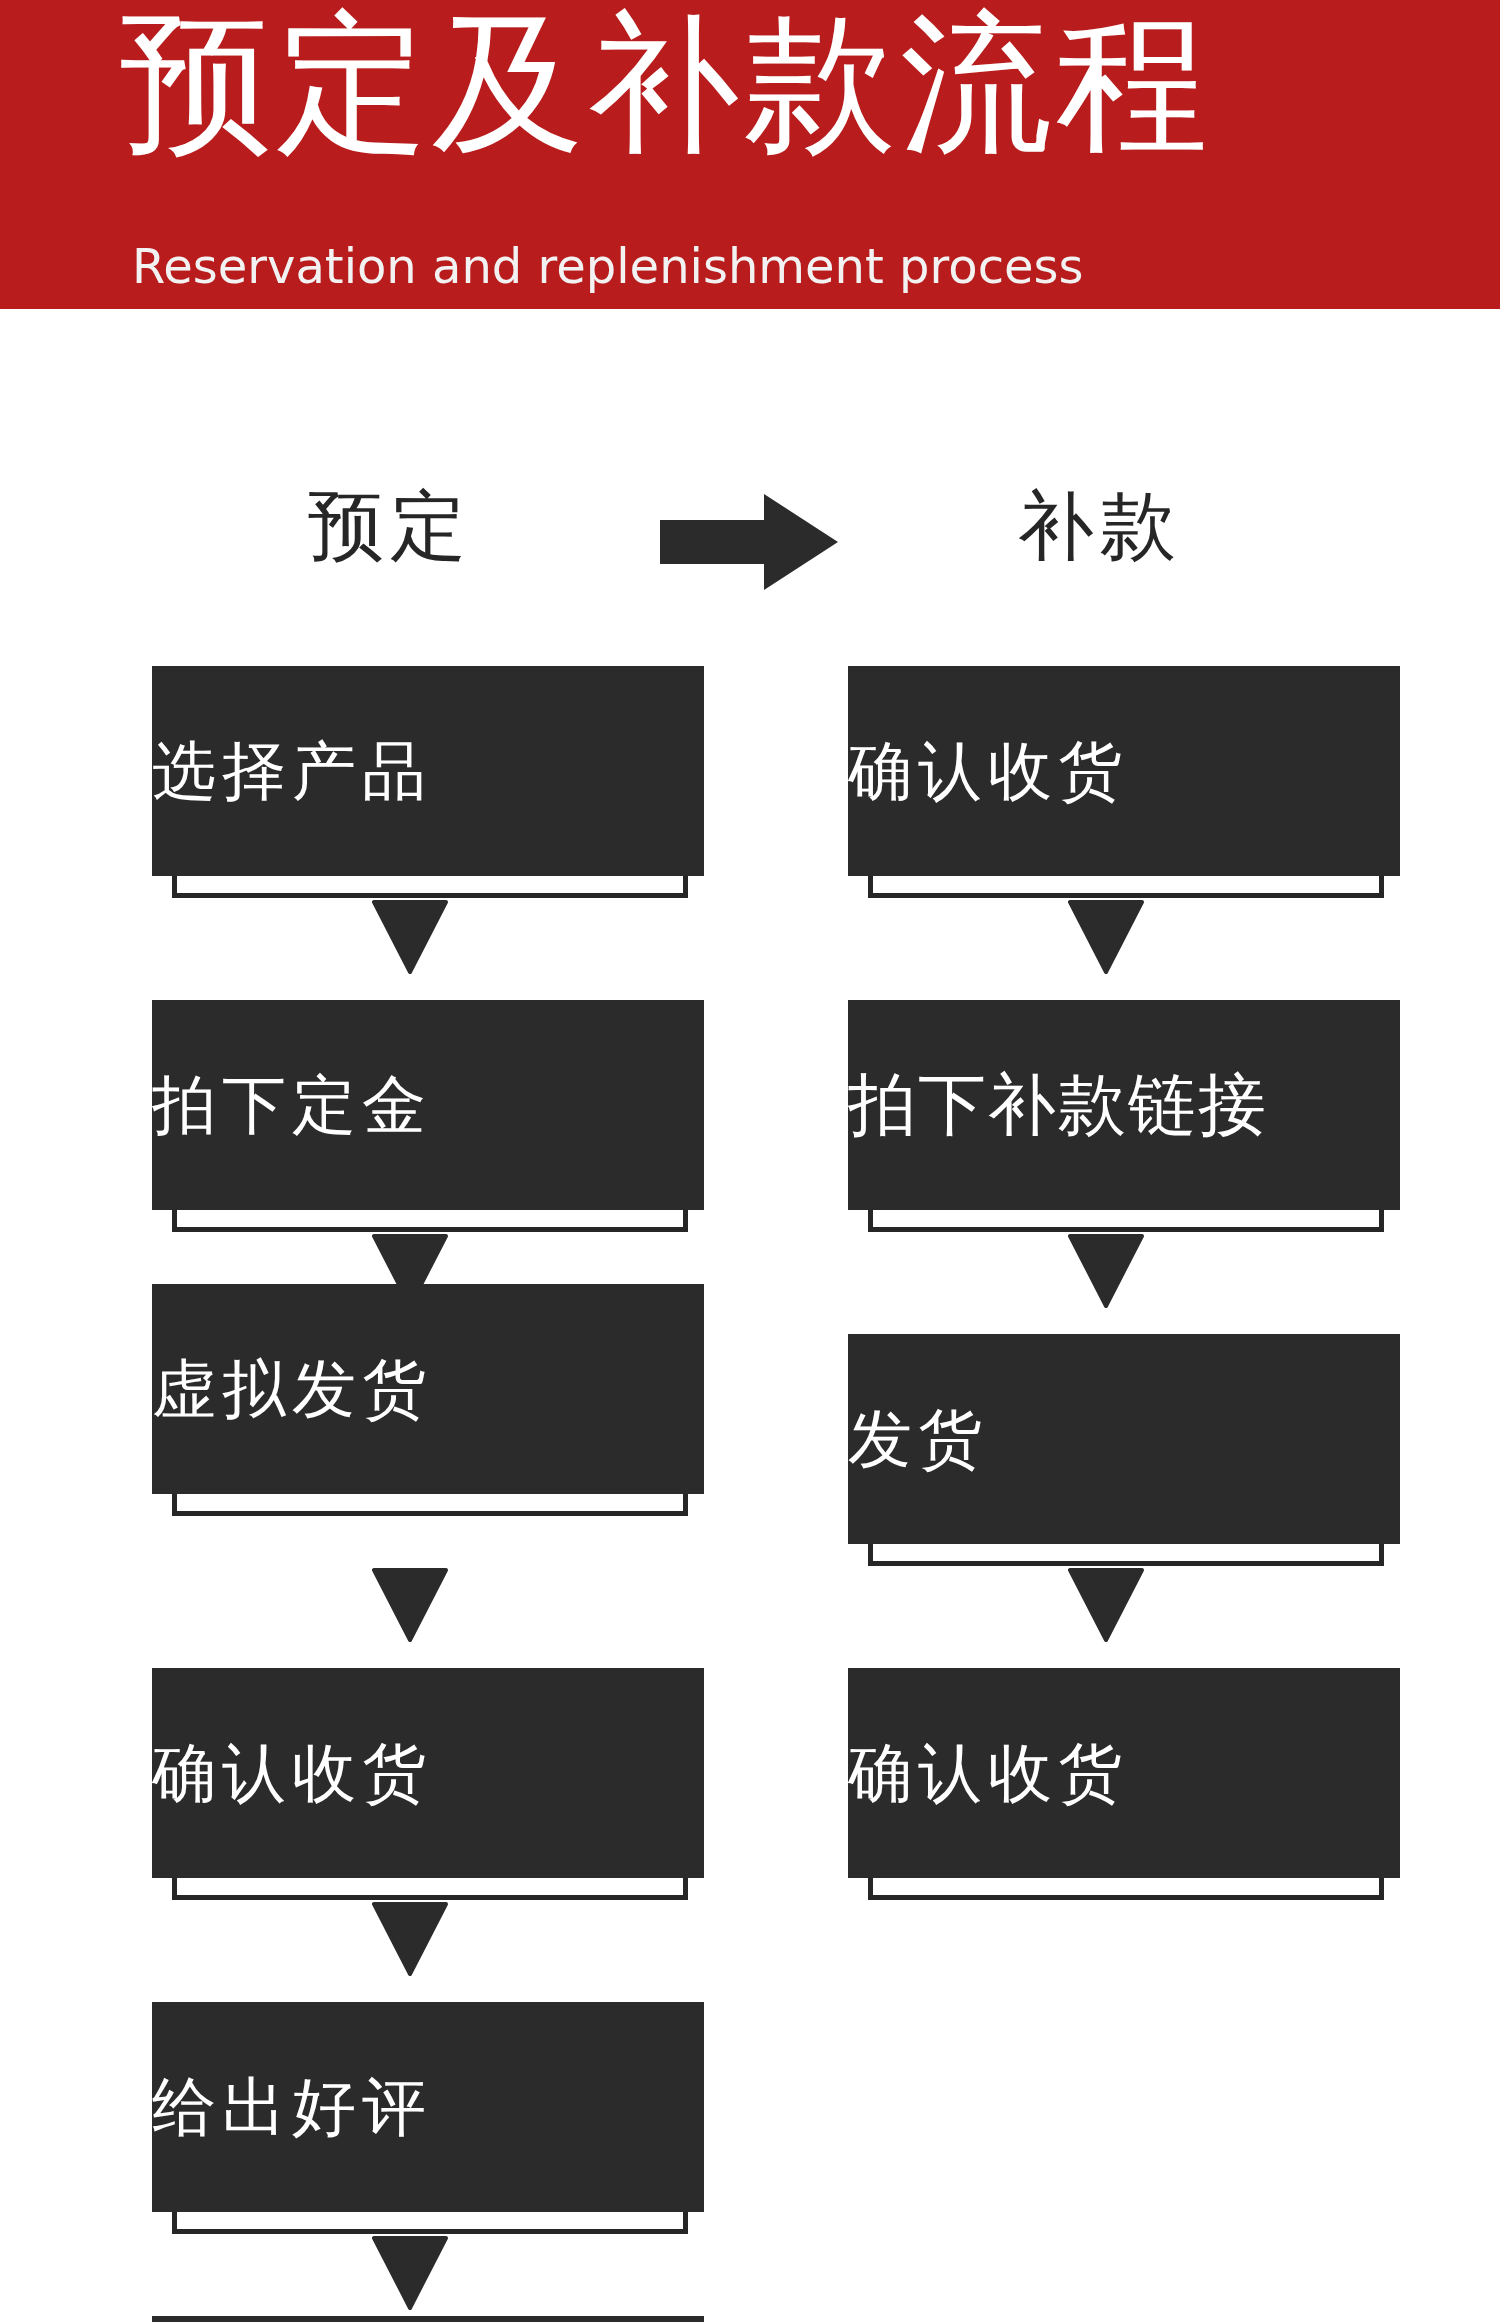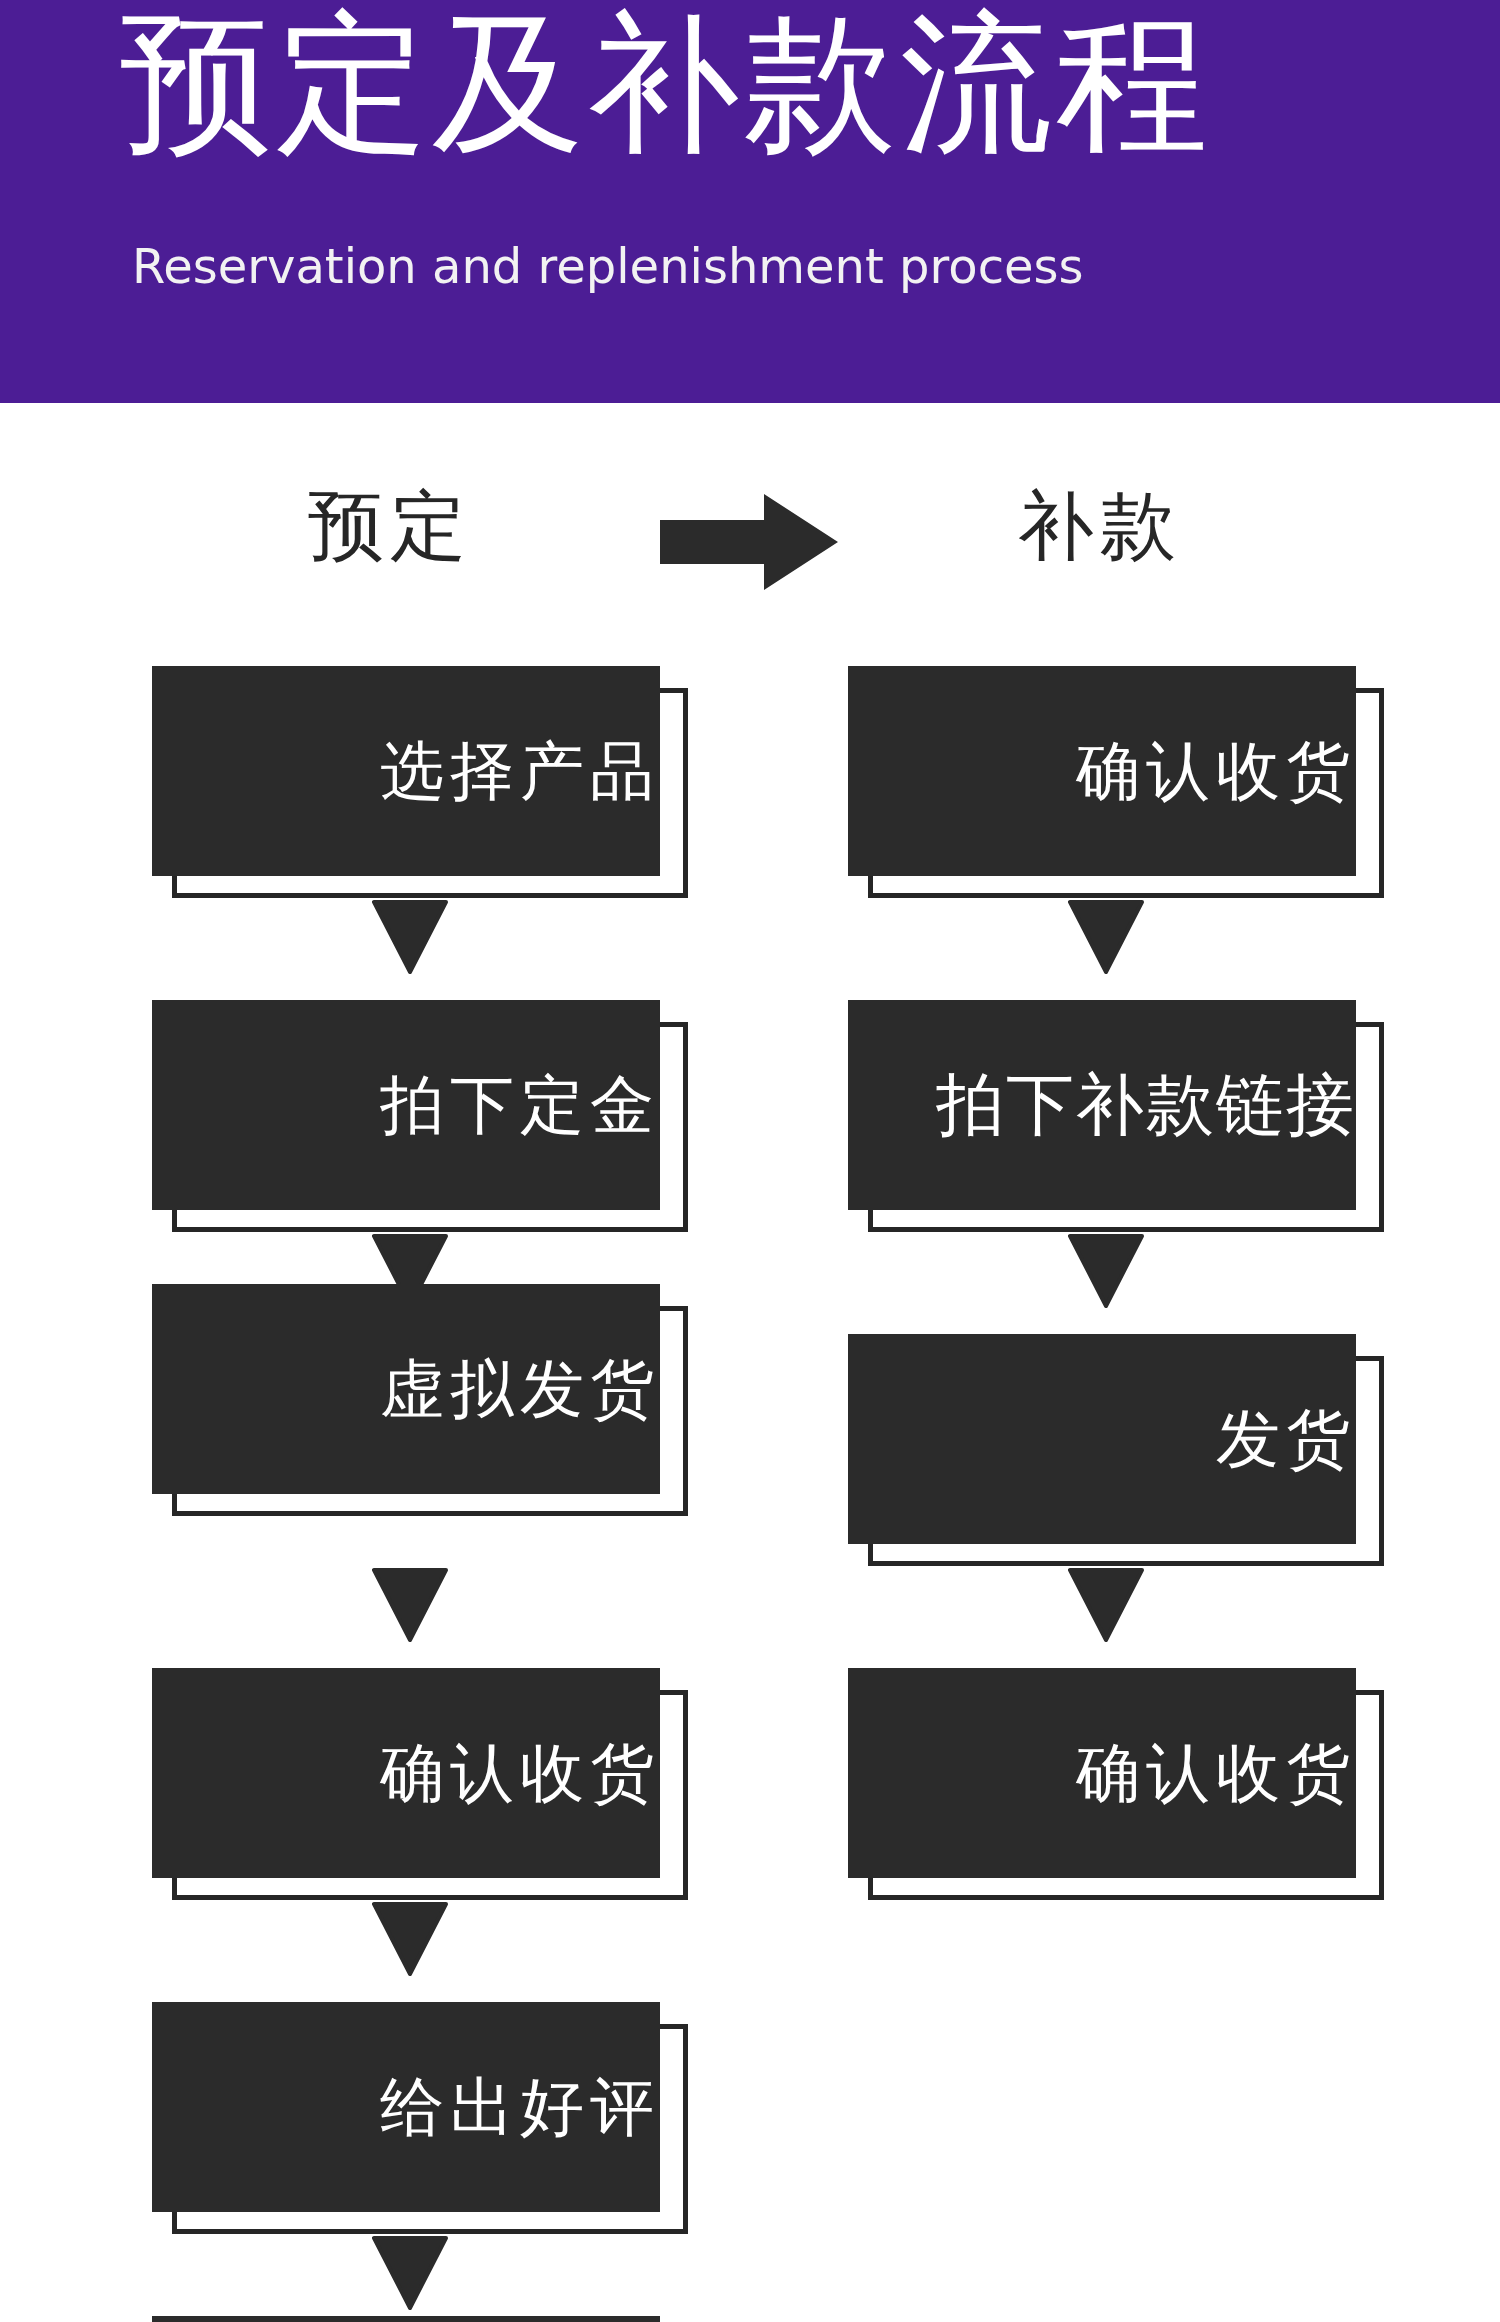--- a/index.html
+++ b/index.html
@@ -20,22 +20,22 @@
     background: #ffffff;
     overflow: hidden;
   }
 
   
   .header {
     position: absolute;
     left: 0;
     top: 0;
     width: 1500px;
-    height: 403px;
-    background: #4c1d95;
+    height: 309px;
+    background: #b91c1c;
     box-sizing: border-box;
     padding-left: 120px;
   }
   .header-title {
     position: absolute;
     left: 120px;
     top: 8px;
     color: #ffffff;
     font-size: 152px;
     line-height: 1.0;
@@ -97,26 +97,26 @@
     width: 516px;
     height: 210px;
     border: 5px solid #262626;
     background: #ffffff;
     box-sizing: border-box;
   }
   .step .box {
     position: absolute;
     left: 0;
     top: 0;
-    width: 508px;
+    width: 552px;
     height: 210px;
     background: #2b2b2b;
     display: flex;
     align-items: center;
-    justify-content: flex-end;
+    justify-content: flex-start;
     box-sizing: border-box;
   }
   .step .box-label {
     color: #ffffff;
     font-size: 64px;
     line-height: 1;
     letter-spacing: 6px;
     white-space: nowrap;
     font-weight: 400;
   }

